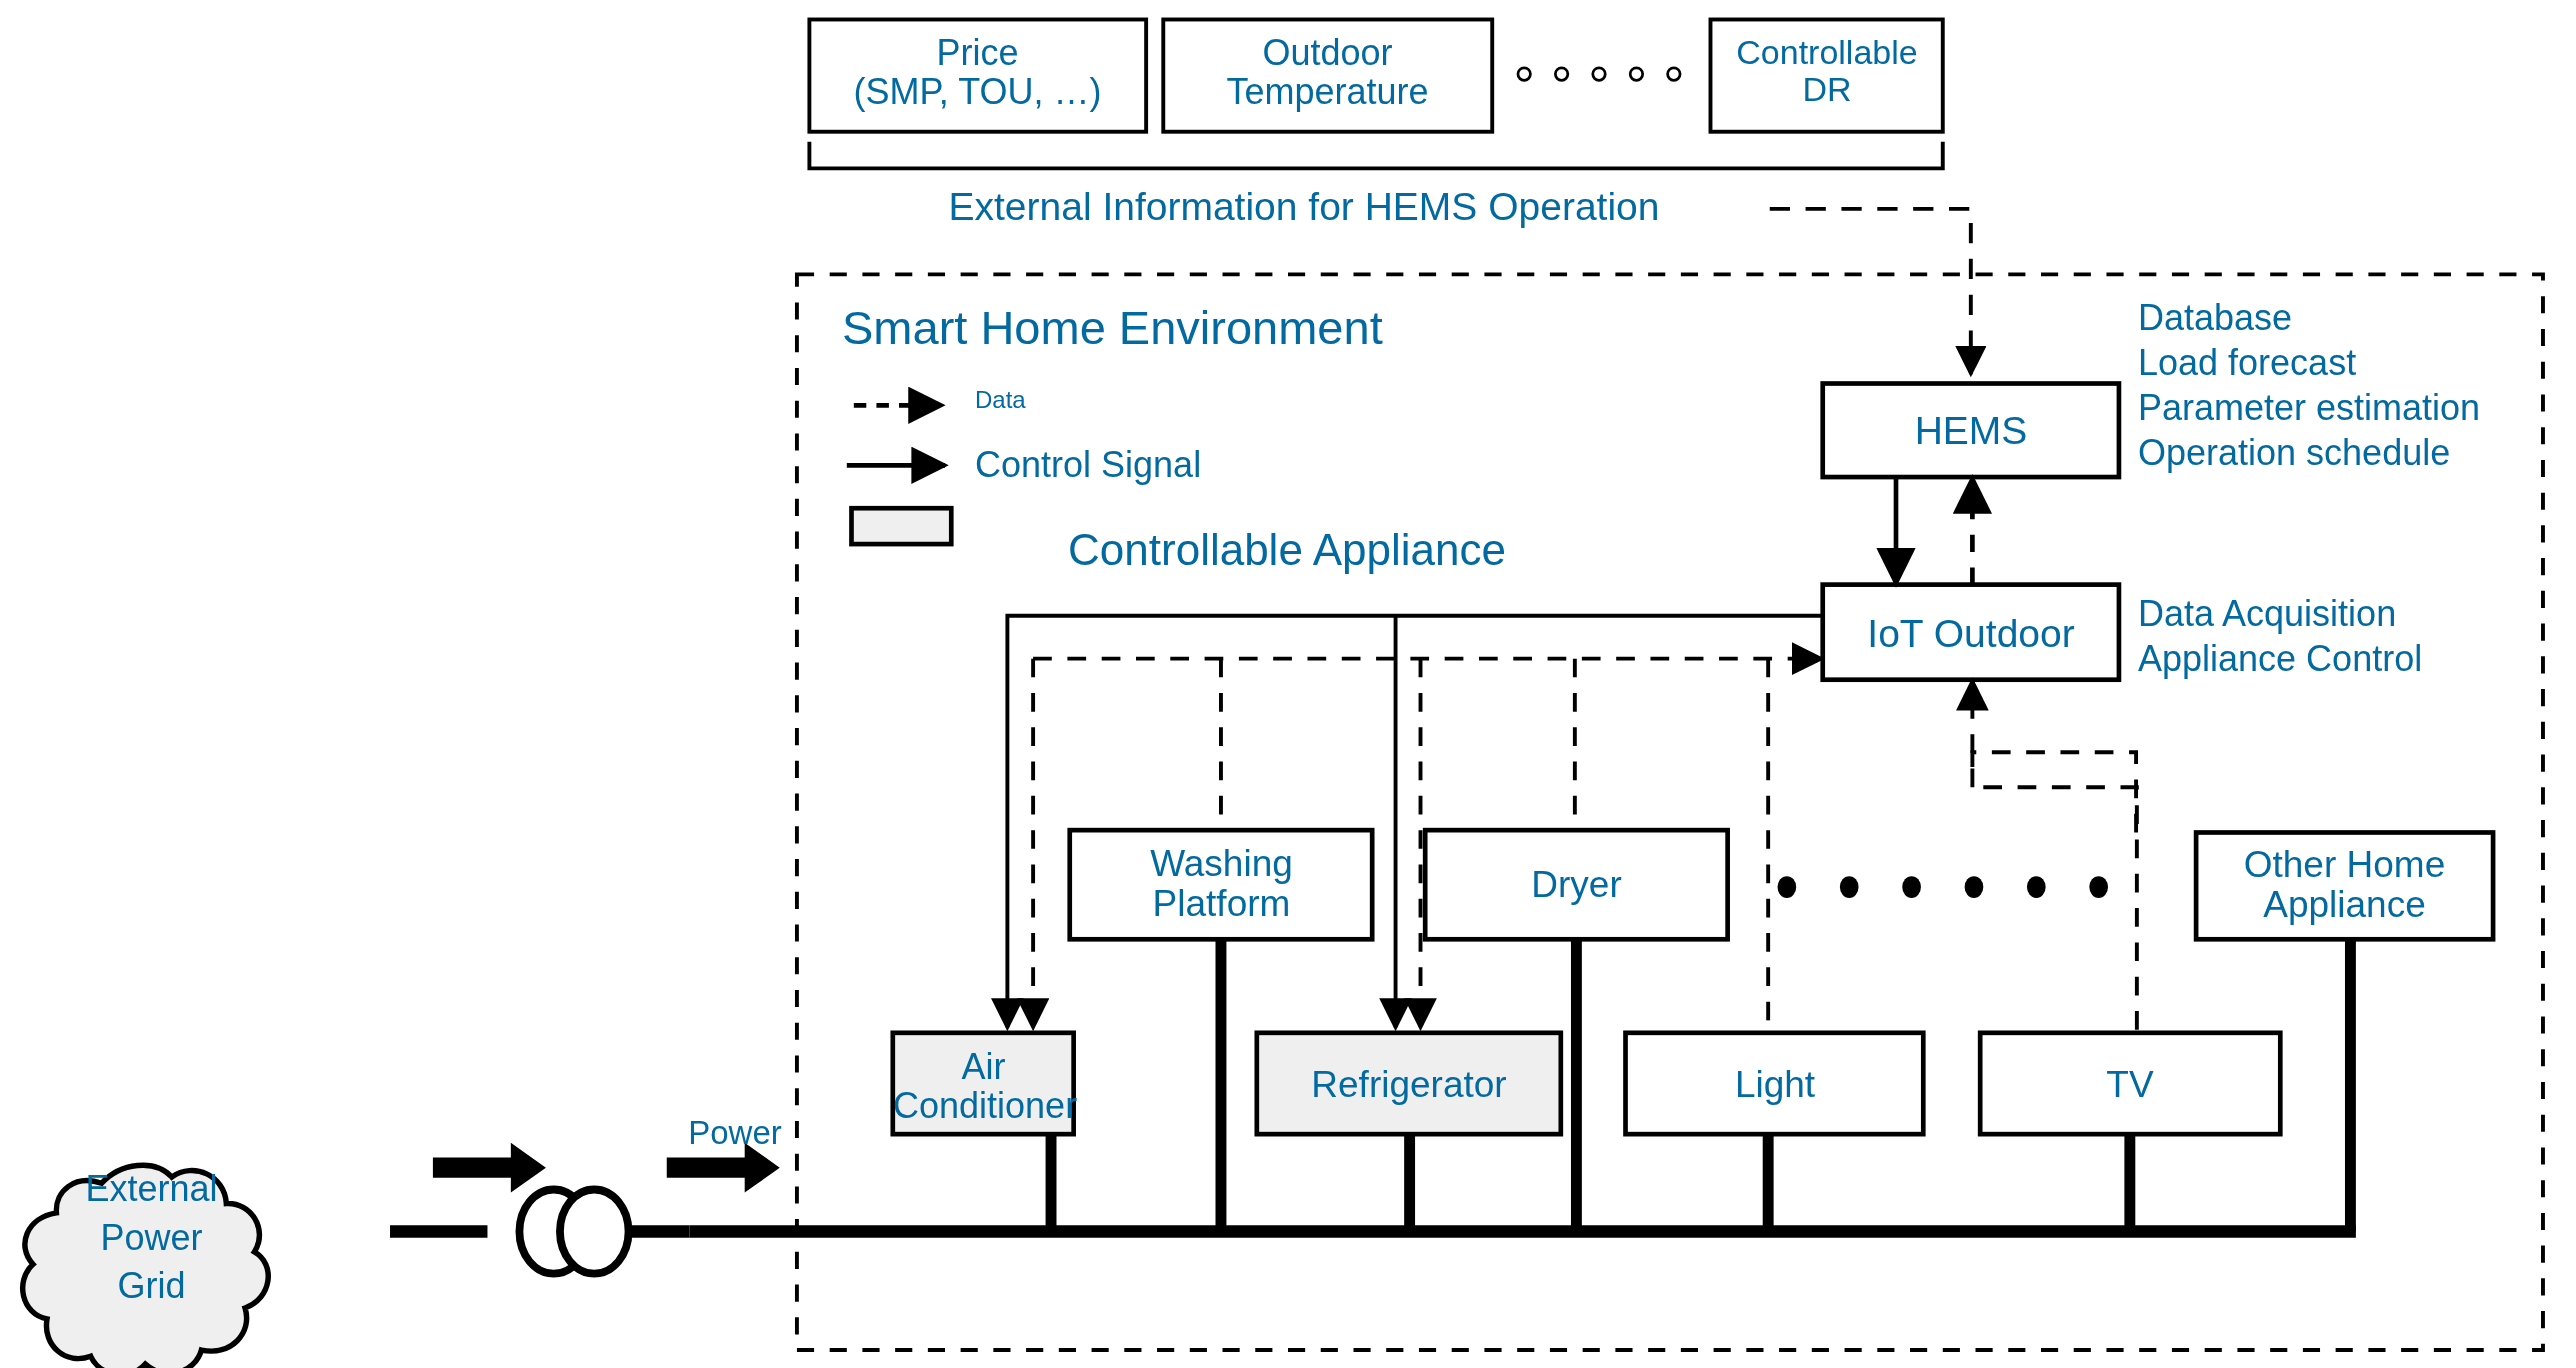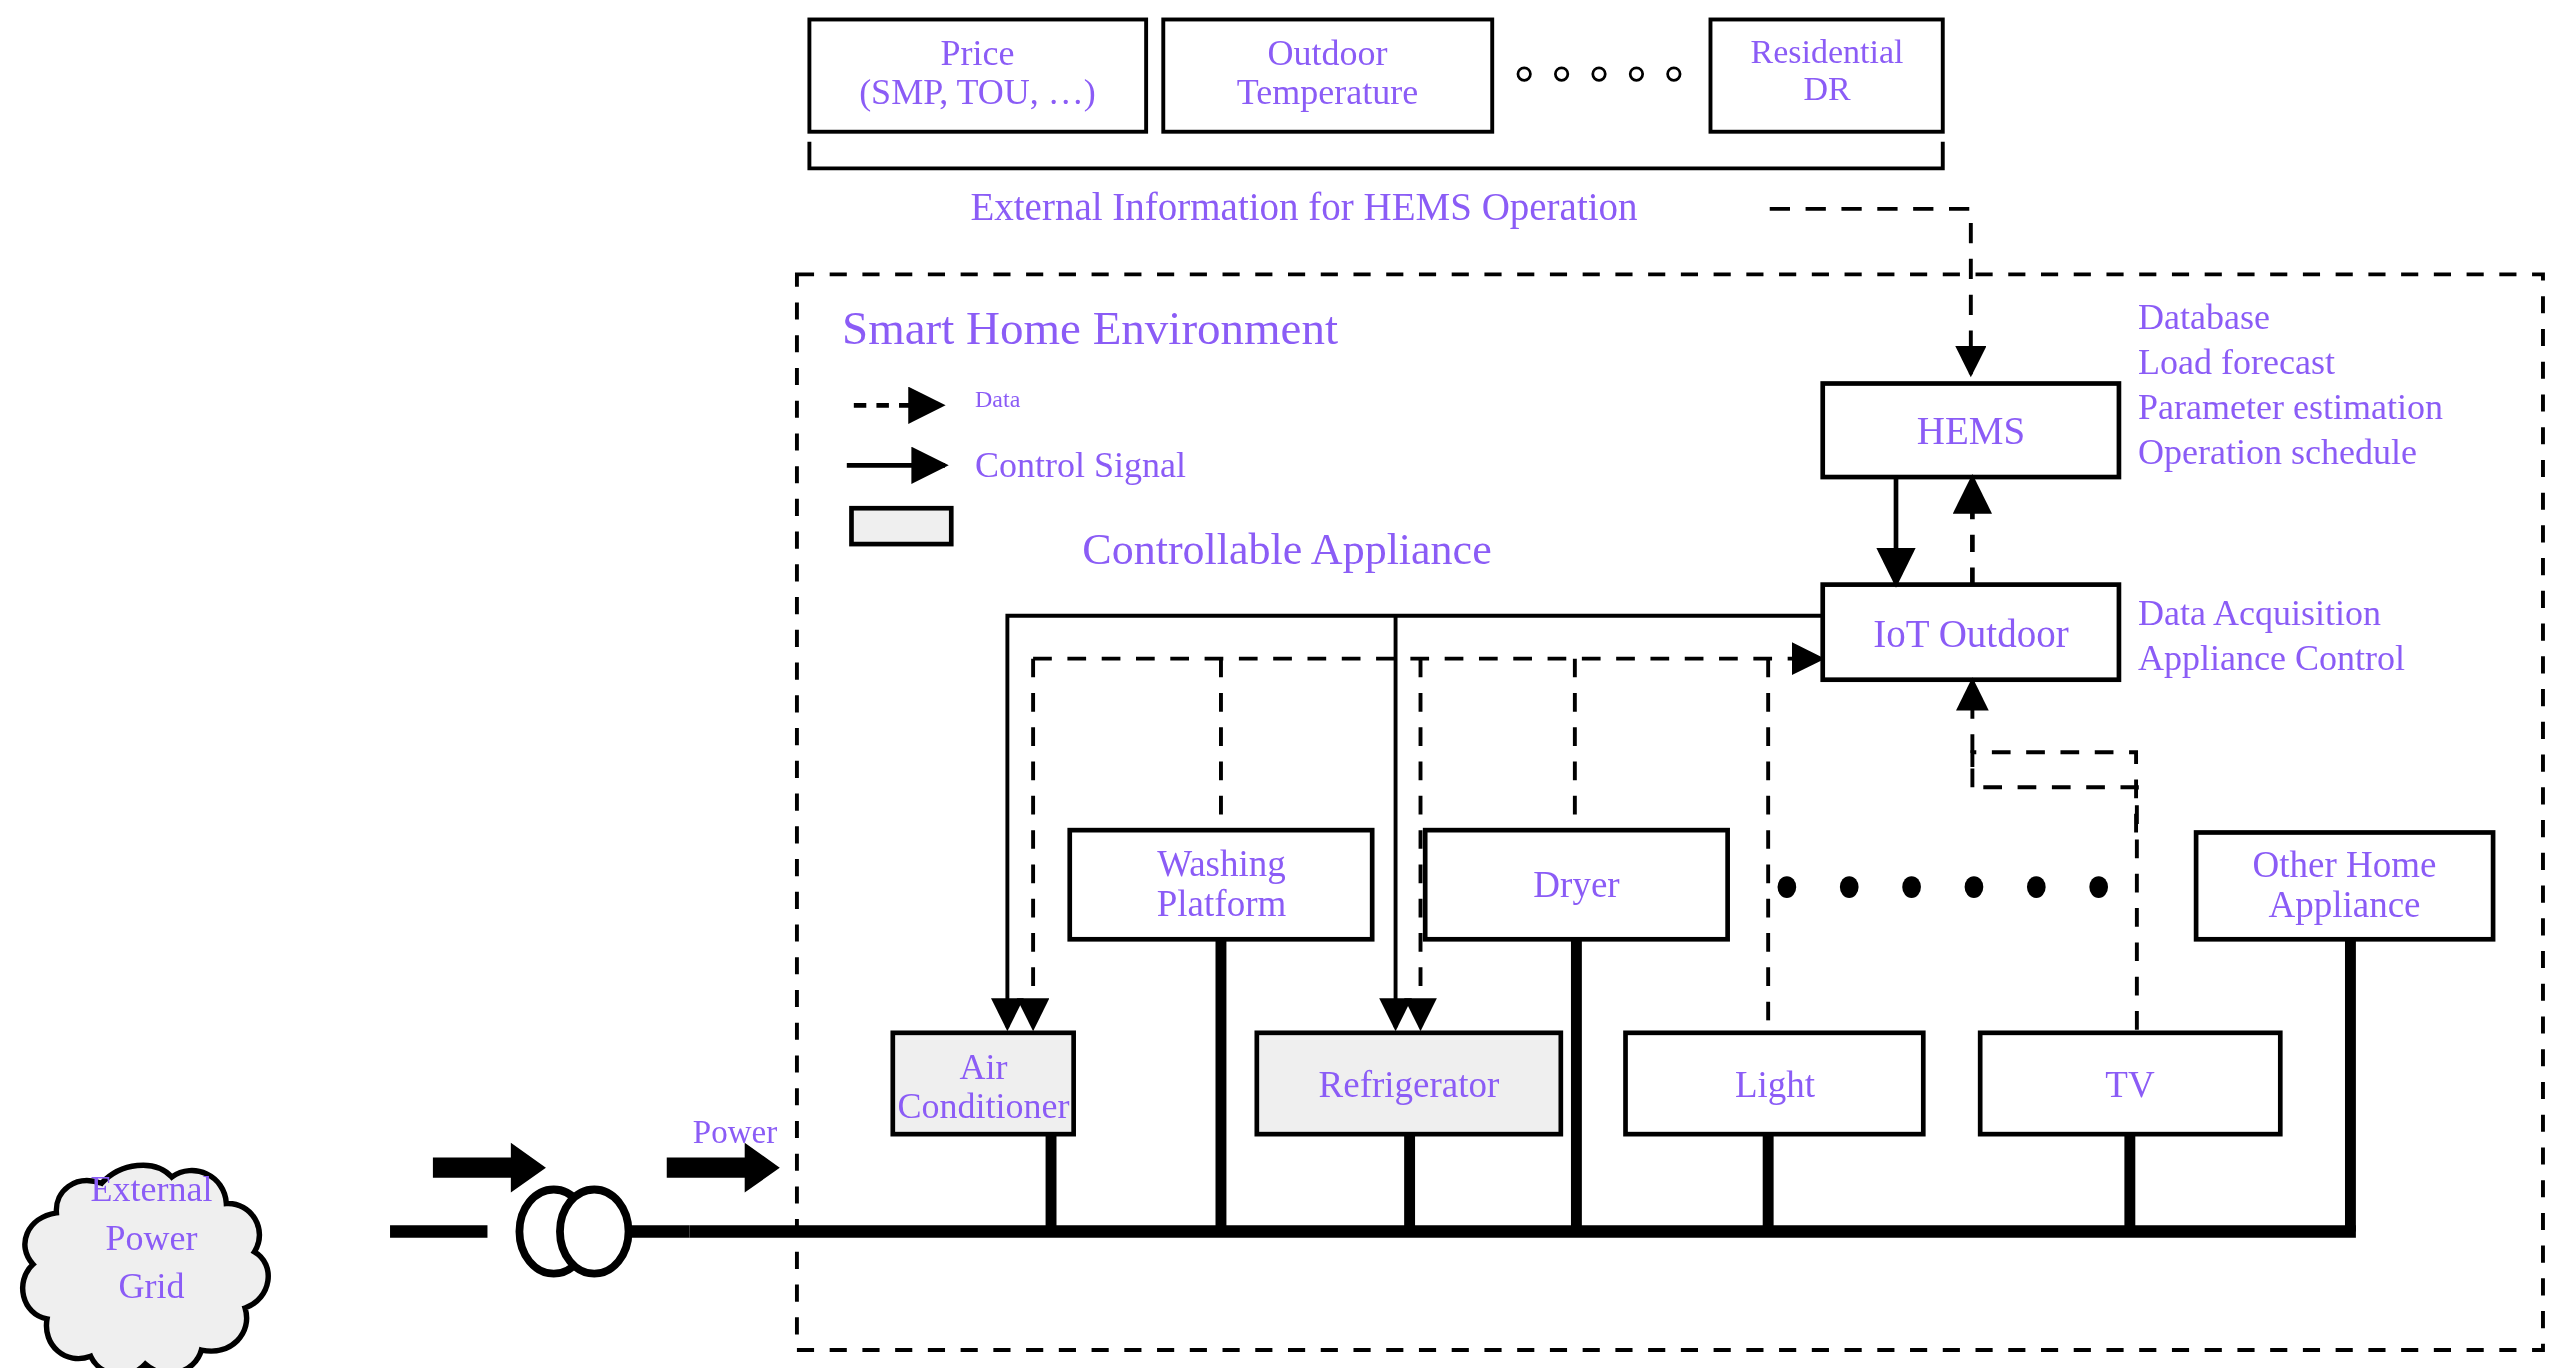--- a/index.html
+++ b/index.html
@@ -1,19 +1,19 @@
 <!DOCTYPE html>
 <html style="font-size:12.5px"><head>
 <meta charset="utf-8">
 <style>
   html,body{margin:0;padding:0;background:#fff;}
   body{width:2576px;height:1368px;font-family:"Liberation Serif",serif;overflow:hidden;}
   #stage{position:relative;width:2576px;height:1368px;background:#fff;}
   svg{position:absolute;left:0;top:0;width:2576px;height:1368px;}
-  .lbl{position:absolute;font-family:Liberation Serif, serif;color:#8b5cf6;text-align:center;
+  .lbl{position:absolute;font-family:Liberation Sans, sans-serif;color:#0369a1;text-align:center;
        line-height:1.08;white-space:pre-line;}
 </style>
 </head>
 <body>
 
 <div id="stage">
 
   <svg viewBox="0 0 3304 1755">
     <defs>
       <marker id="ah" markerWidth="10" markerHeight="10" refX="7.2" refY="4" orient="auto" markerUnits="strokeWidth">
@@ -138,21 +138,21 @@
     <g fill="#000">
       <path d="M555,1485 L655,1485 L655,1466 L700,1498 L655,1530 L655,1511 L555,1511 Z"></path>
       <path d="M855,1485 L955,1485 L955,1466 L1000,1498 L955,1530 L955,1511 L855,1511 Z"></path>
     </g>
   </svg>
 
   <div class="lbl" style="left:809px;top:34px;width:337px;font-size:36px;">Price
 (SMP, TOU, …)</div>
   <div class="lbl" style="left:1163px;top:34px;width:329px;font-size:36px;">Outdoor
 Temperature</div>
-  <div class="lbl" style="left:1711px;top:34px;width:232px;font-size:34px;">Residential
+  <div class="lbl" style="left:1711px;top:34px;width:232px;font-size:34px;">Controllable
 DR</div>
 
   <div class="lbl" style="left:875px;top:186px;width:858px;font-size:39px;text-align:center;">External Information for HEMS Operation</div>
 
   <div class="lbl" style="left:842px;top:303px;width:780px;font-size:47px;text-align:left;">Smart Home Environment</div>
 
   <div class="lbl" style="left:975px;top:387px;width:468px;font-size:24px;text-align:left;">Data</div>
   <div class="lbl" style="left:975px;top:446px;width:468px;font-size:36px;text-align:left;">Control Signal</div>
   <div class="lbl" style="left:975px;top:505px;width:624px;font-size:44px;text-align:center;margin-top:21px;">Controllable Appliance</div>
 

